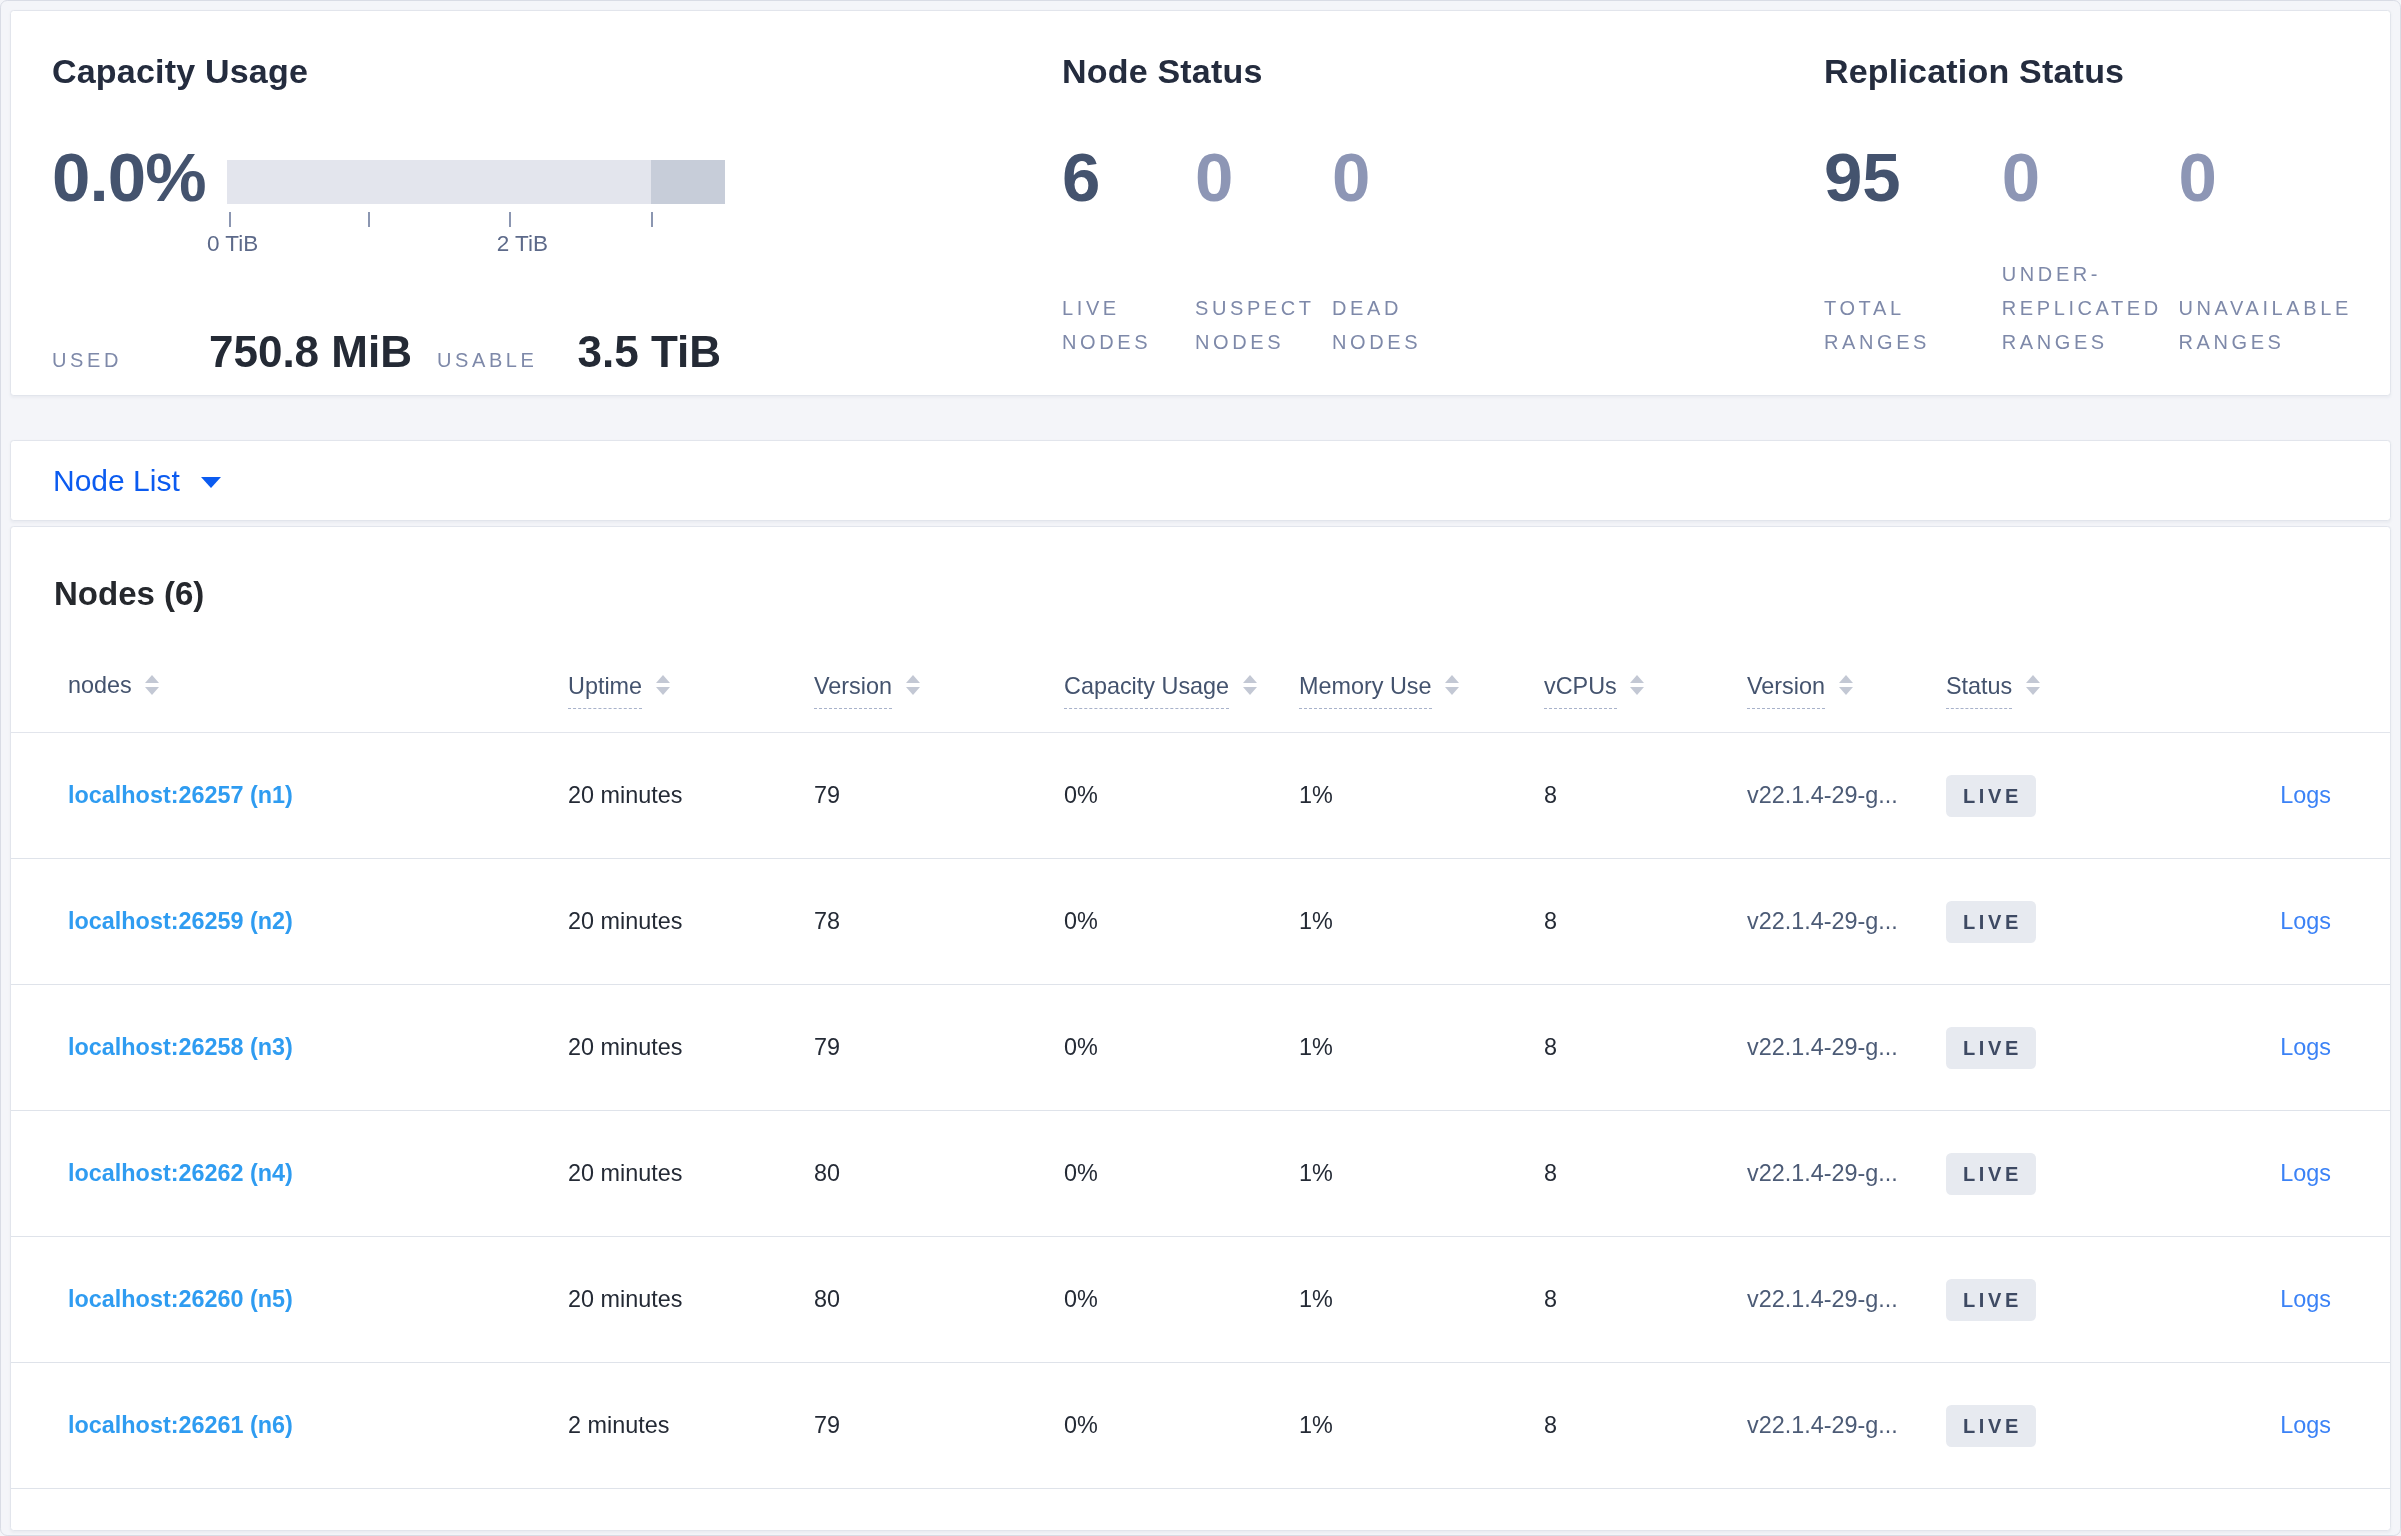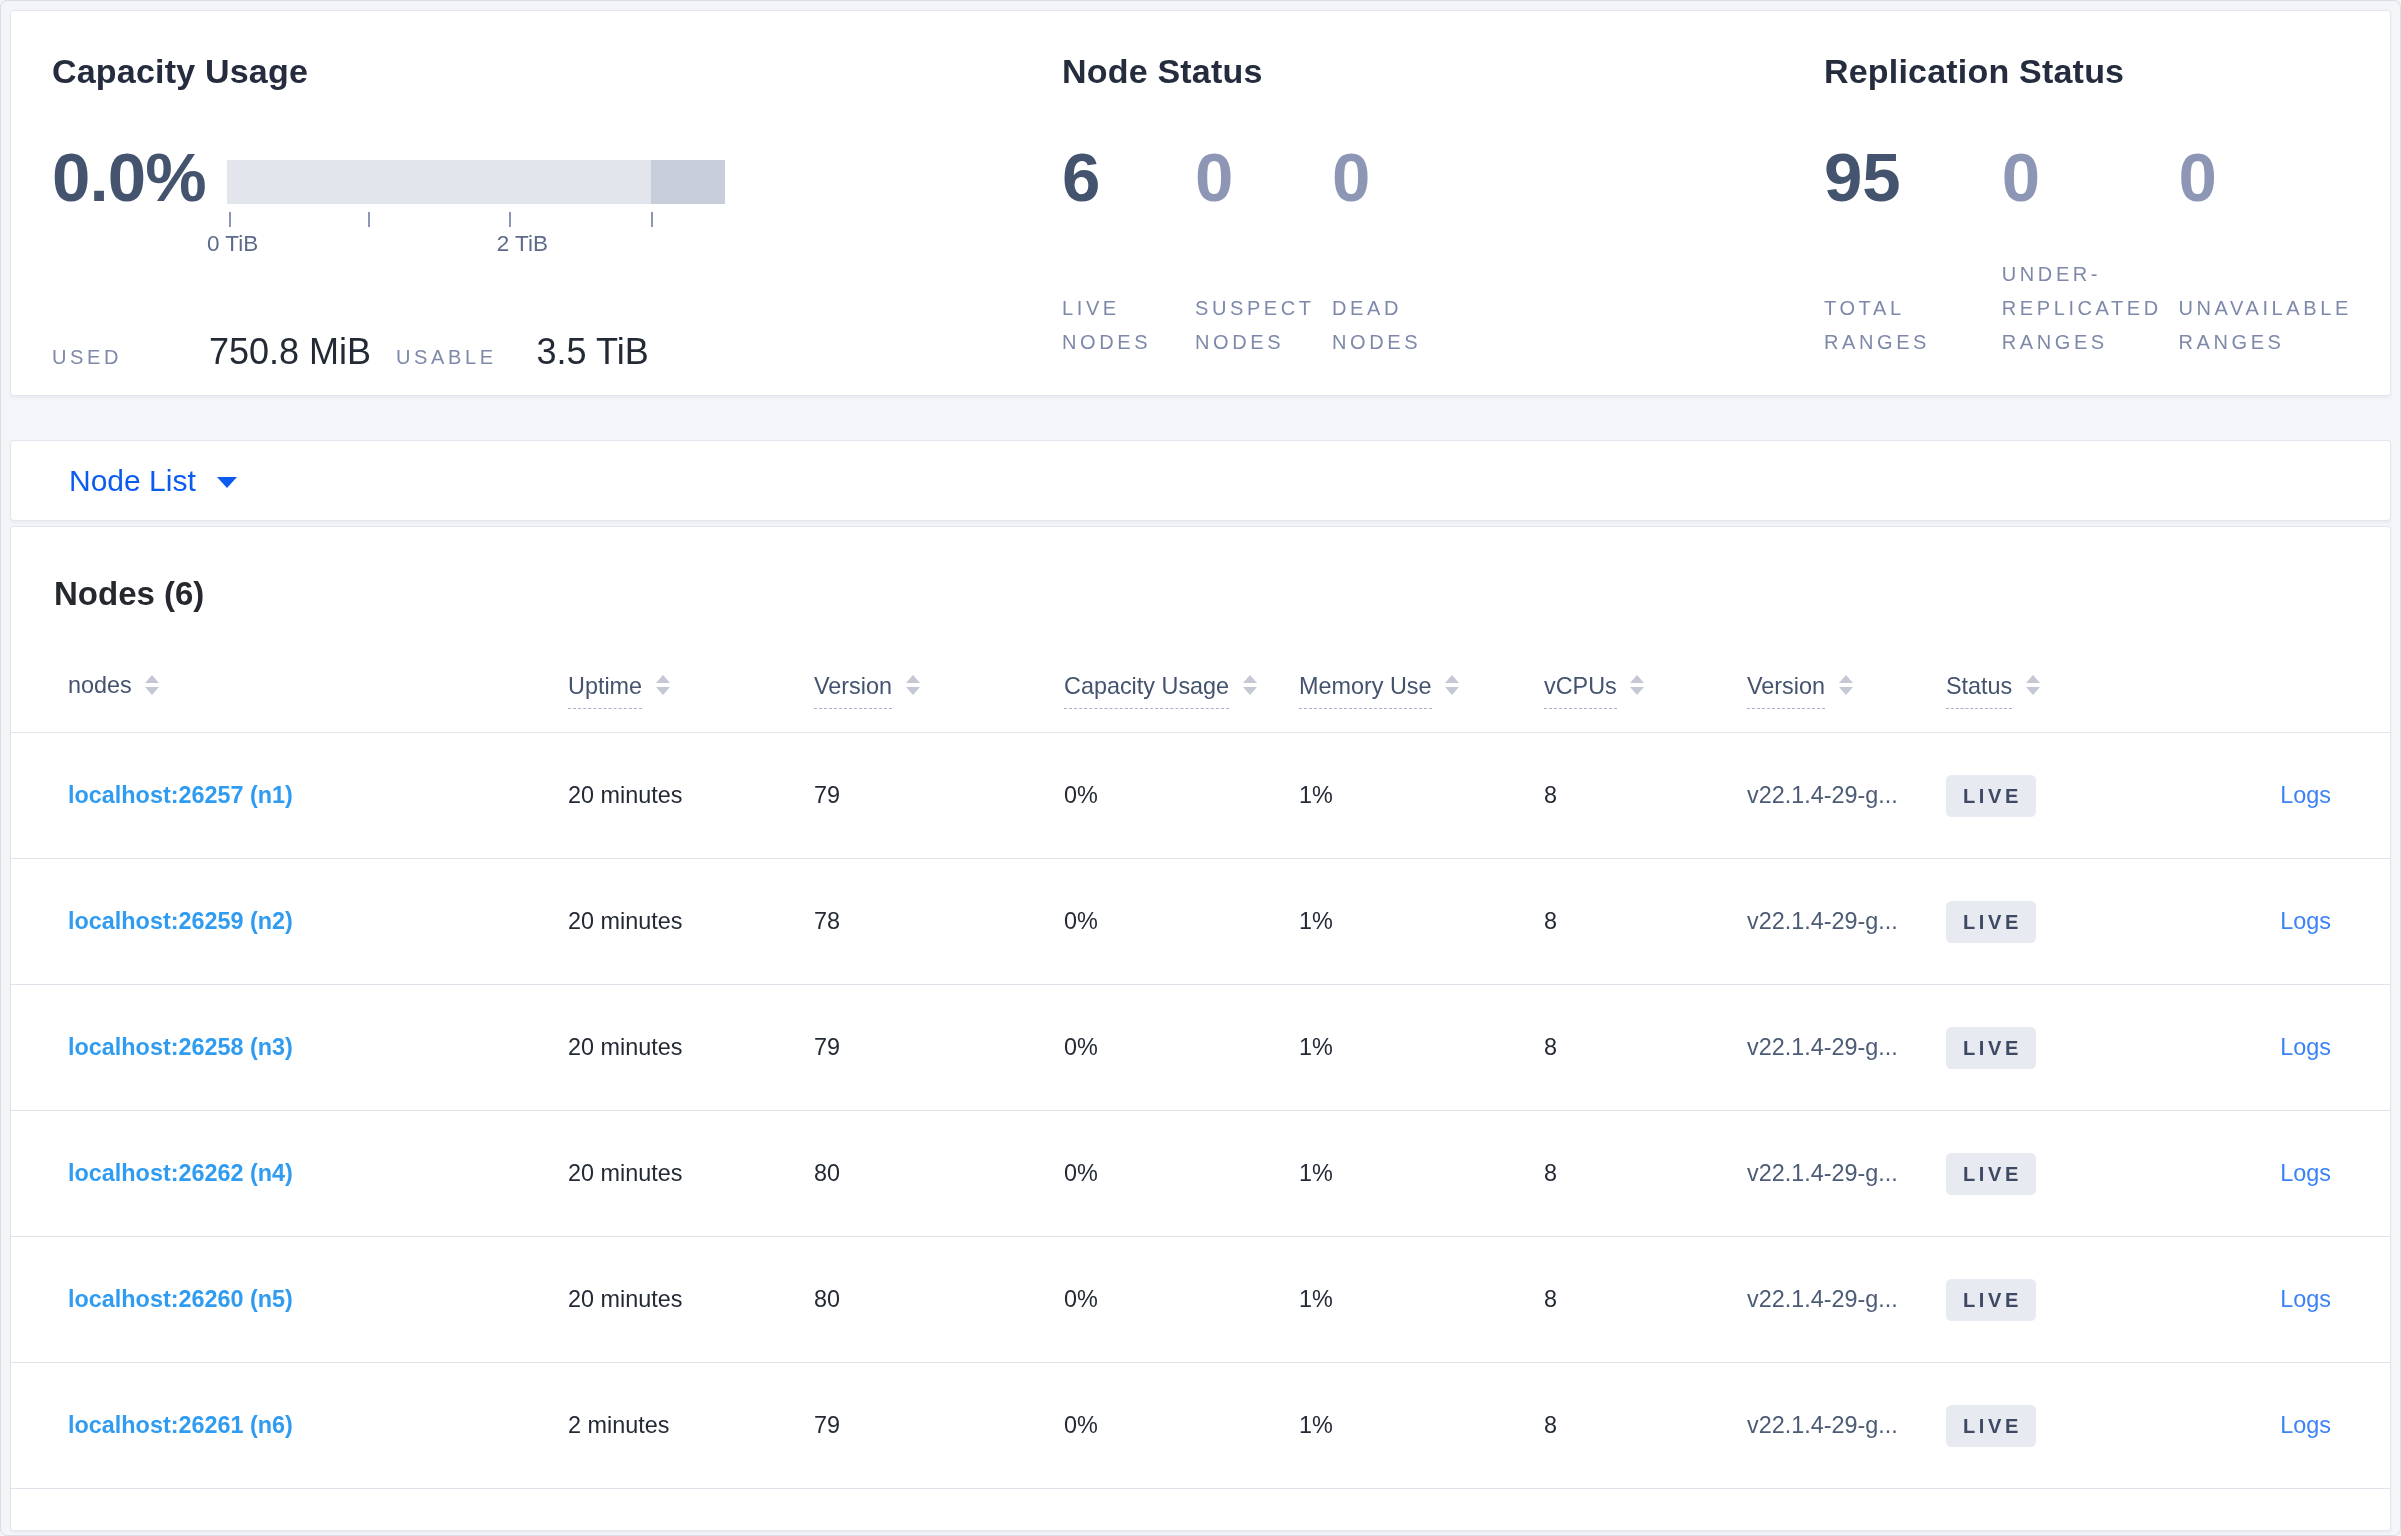--- a/index.html
+++ b/index.html
@@ -67,21 +67,21 @@
     position:absolute; top:27px; transform:translateX(-50%);
     font-size:22.5px; color:#5d6a8a;
   }
   .tick-label.l0 { left:5.4px; }
   .tick-label.l2 { left:295px; }
   .used-row { display:flex; align-items:baseline; margin-top:70px; }
   .kv-label {
     font-size:20px; letter-spacing:3.6px; color:#7e89a9; font-weight:500;
   }
   .kv-value {
-    font-size:36px; line-height:43px; font-weight:400; color:#242a35;
+    font-size:44px; line-height:43px; font-weight:700; color:#242a35;
   }
   .used-row .kv-label.used { margin-right:87px; }
   .used-row .kv-value.usedv { margin-right:25px; }
   .used-row .kv-label.usable { margin-right:40px; }
 
   
   .stat-row { display:flex; margin-top:50px; }
   .stat { }
   .sec-nodes .stat:nth-child(1) { width:133px; }
   .sec-nodes .stat:nth-child(2) { width:137px; }
@@ -102,21 +102,21 @@
   .sec-nodes .stat-label span { max-width:119px; }
   .sec-repl .stat:nth-child(2) .stat-label span { max-width:173px; }
   .sec-repl .stat:nth-child(1) .stat-label span { max-width:126px; }
   .sec-repl .stat:nth-child(3) .stat-label span { max-width:213px; }
 
   
   .nodelist-bar {
     margin:44px 9px 0 9px;
     height:81px;
     display:flex; align-items:center;
-    padding-left:58px;
+    padding-left:42px;
   }
   .nodelist-link {
     display:inline-flex; align-items:center;
     font-size:30px; font-weight:500; color:#0b5bf0;
     cursor:pointer; text-decoration:none;
   }
   .caret-down {
     width:0; height:0; margin-left:21.6px; margin-top:3.6px;
     border-left:10px solid transparent;
     border-right:10px solid transparent;

